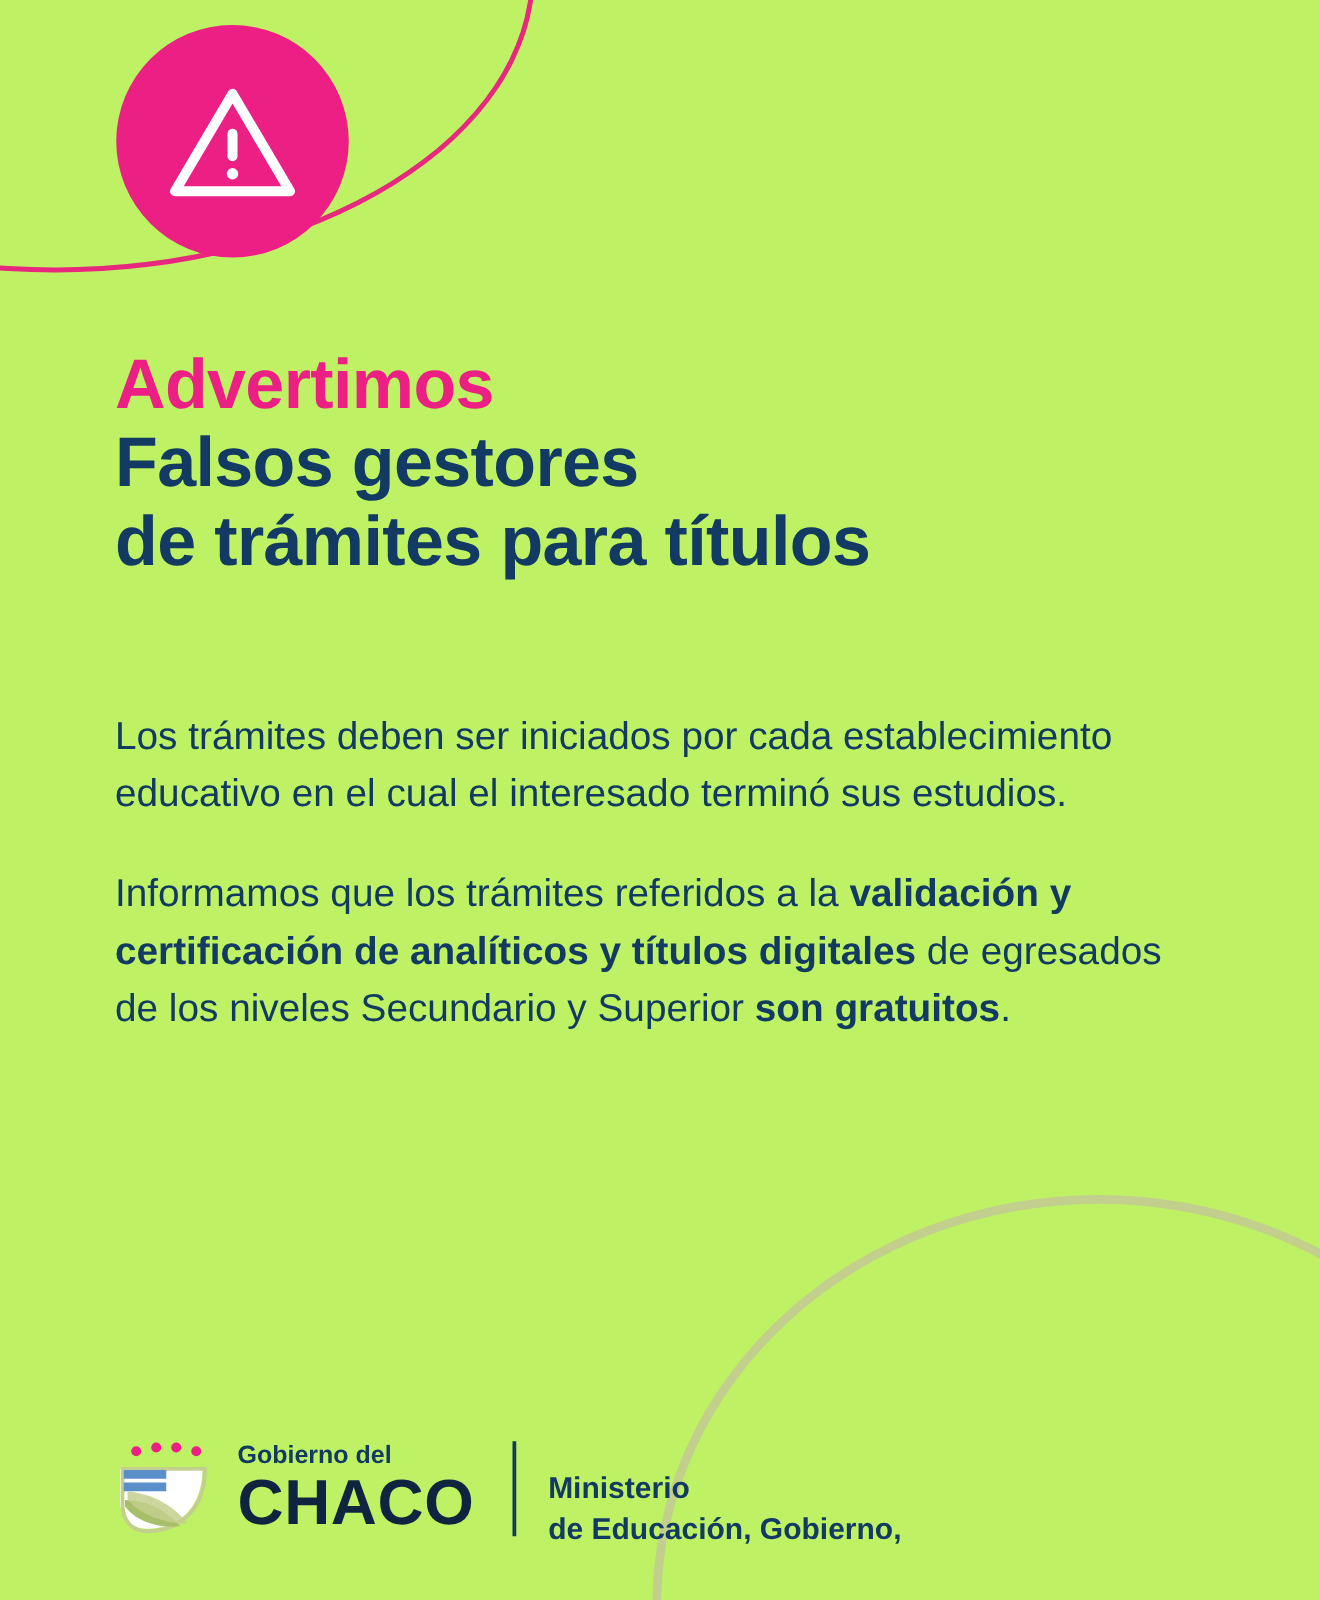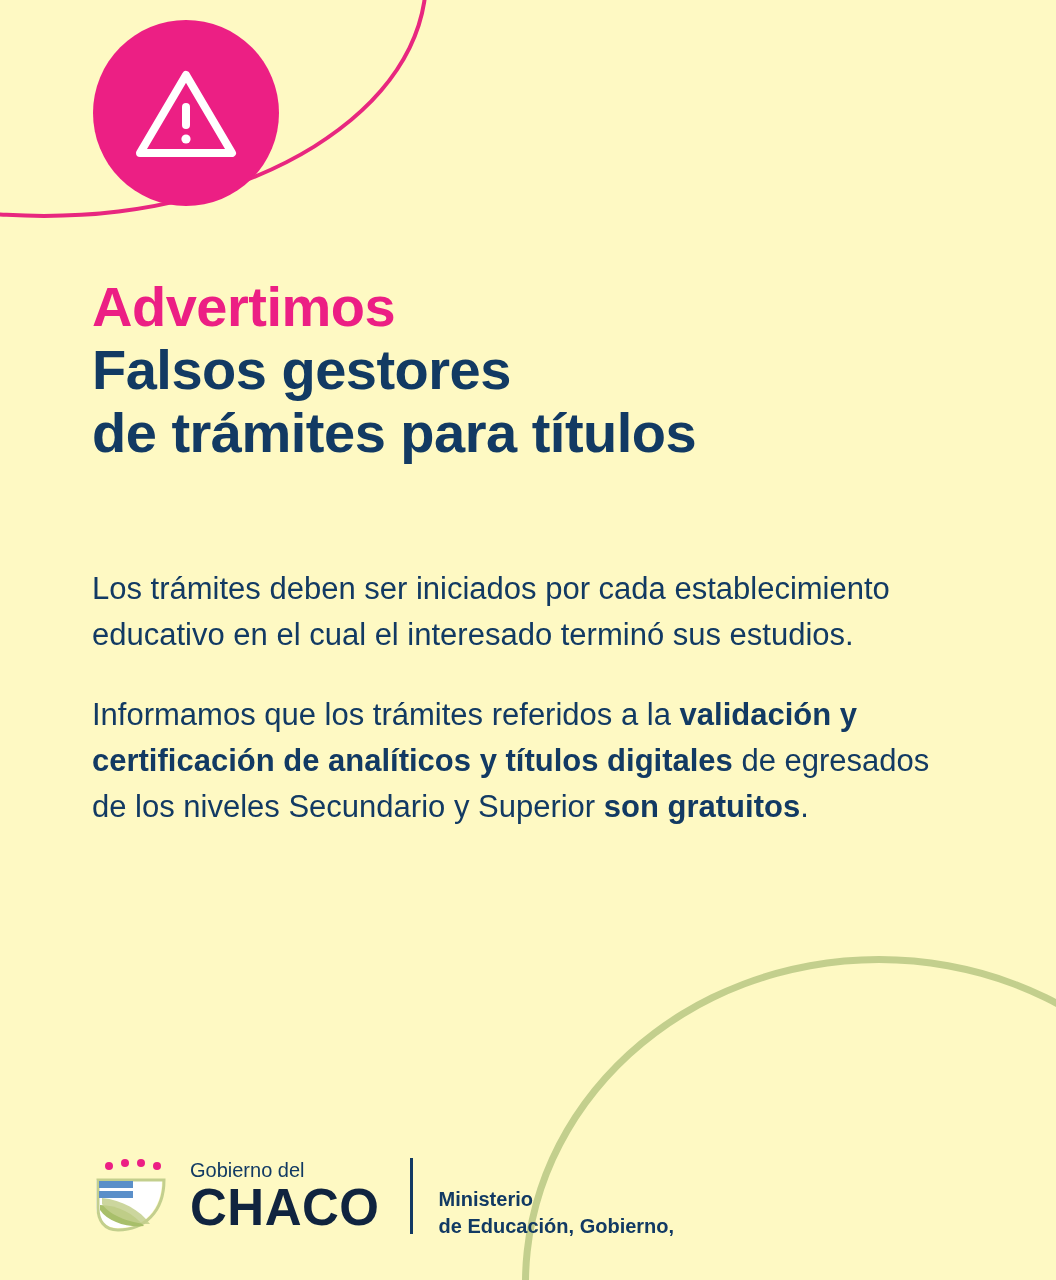--- a/index.html
+++ b/index.html
@@ -10,21 +10,21 @@
     width: 1056px;
     height: 1280px;
     background: #ffffff;
     font-family: "Liberation Sans", sans-serif;
     overflow: hidden;
   }
   .poster {
     position: relative;
     width: 1056px;
     height: 1280px;
-    background: #fef9c3;
+    background: #bef264;
     overflow: hidden;
   }
 
   
   .swoosh-top {
     position: absolute;
     top: -260px;
     left: -340px;
     width: 760px;
     height: 470px;
@@ -125,35 +125,36 @@
   .gov-text {
     display: flex;
     flex-direction: column;
     justify-content: center;
     line-height: 1;
   }
   .gov-text .small {
     font-size: 20px;
     color: #123a63;
     margin-bottom: 2px;
+    font-weight: bold;
   }
   .gov-text .big {
     font-size: 51px;
     font-weight: bold;
     color: #10243f;
     letter-spacing: 0.5px;
   }
   .divider {
     width: 3px;
     height: 76px;
     background: #123a63;
     margin: 0 26px 0 30px;
   }
   .ministry {
-    font-size: 20px;
+    font-size: 24px;
     font-weight: bold;
     color: #123a63;
     line-height: 1.35;
     margin-top: 34px;
   }
 </style>
 </head>
 <body>
 
 <div class="poster">

